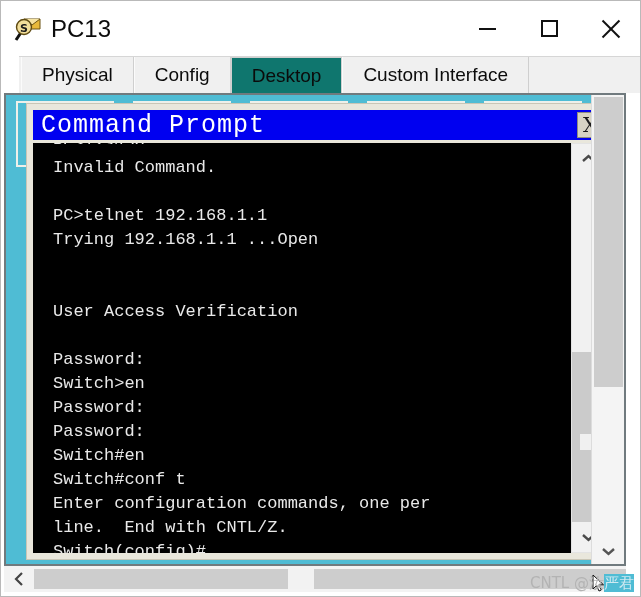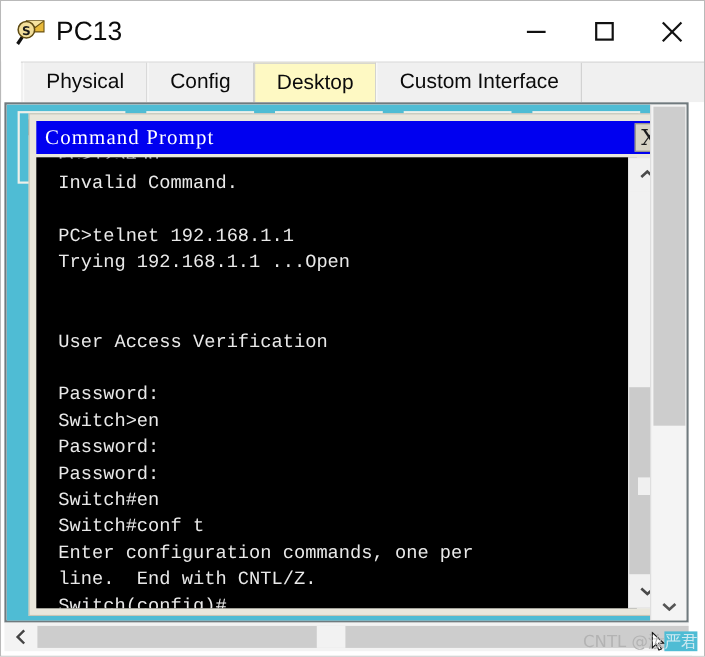--- a/index.html
+++ b/index.html
@@ -105,21 +105,21 @@
     padding: 0 20px;
     font-size: 19px;
     color: #0b0b0b;
     background: #f0f0f0;
     border-right: 1px solid #cfcfcf;
     border-left: 1px solid #fbfbfb;
     cursor: default;
     white-space: nowrap;
   }
   .tab.active {
-    background: #fef9c3;
+    background: #0f766e;
     border-right: 1px solid #d0d0d0;
     border-left: 1px solid #d0d0d0;
     border-top: 1px solid #d0d0d0;
   }
 
   
   .content {
     position: absolute;
     left: 0; top: 92px;
     width: 641px; height: 505px;
@@ -222,22 +222,22 @@
   }
   .cmd-titlebar {
     position: relative;
     height: 30px;
     background: #0000f0;
     display: flex;
     align-items: center;
   }
   .cmd-title {
     color: #ffffff;
-    font-family: Liberation Serif, serif;
-    font-size: 19px;
+    font-family: Liberation Mono, monospace;
+    font-size: 25px;
     letter-spacing: 1px;
     padding-left: 8px;
     white-space: nowrap;
     line-height: 1;
   }
   .cmd-close {
     position: absolute;
     right: 2px; top: 2px;
     width: 26px; height: 26px;
     background: #d7d3c4;

